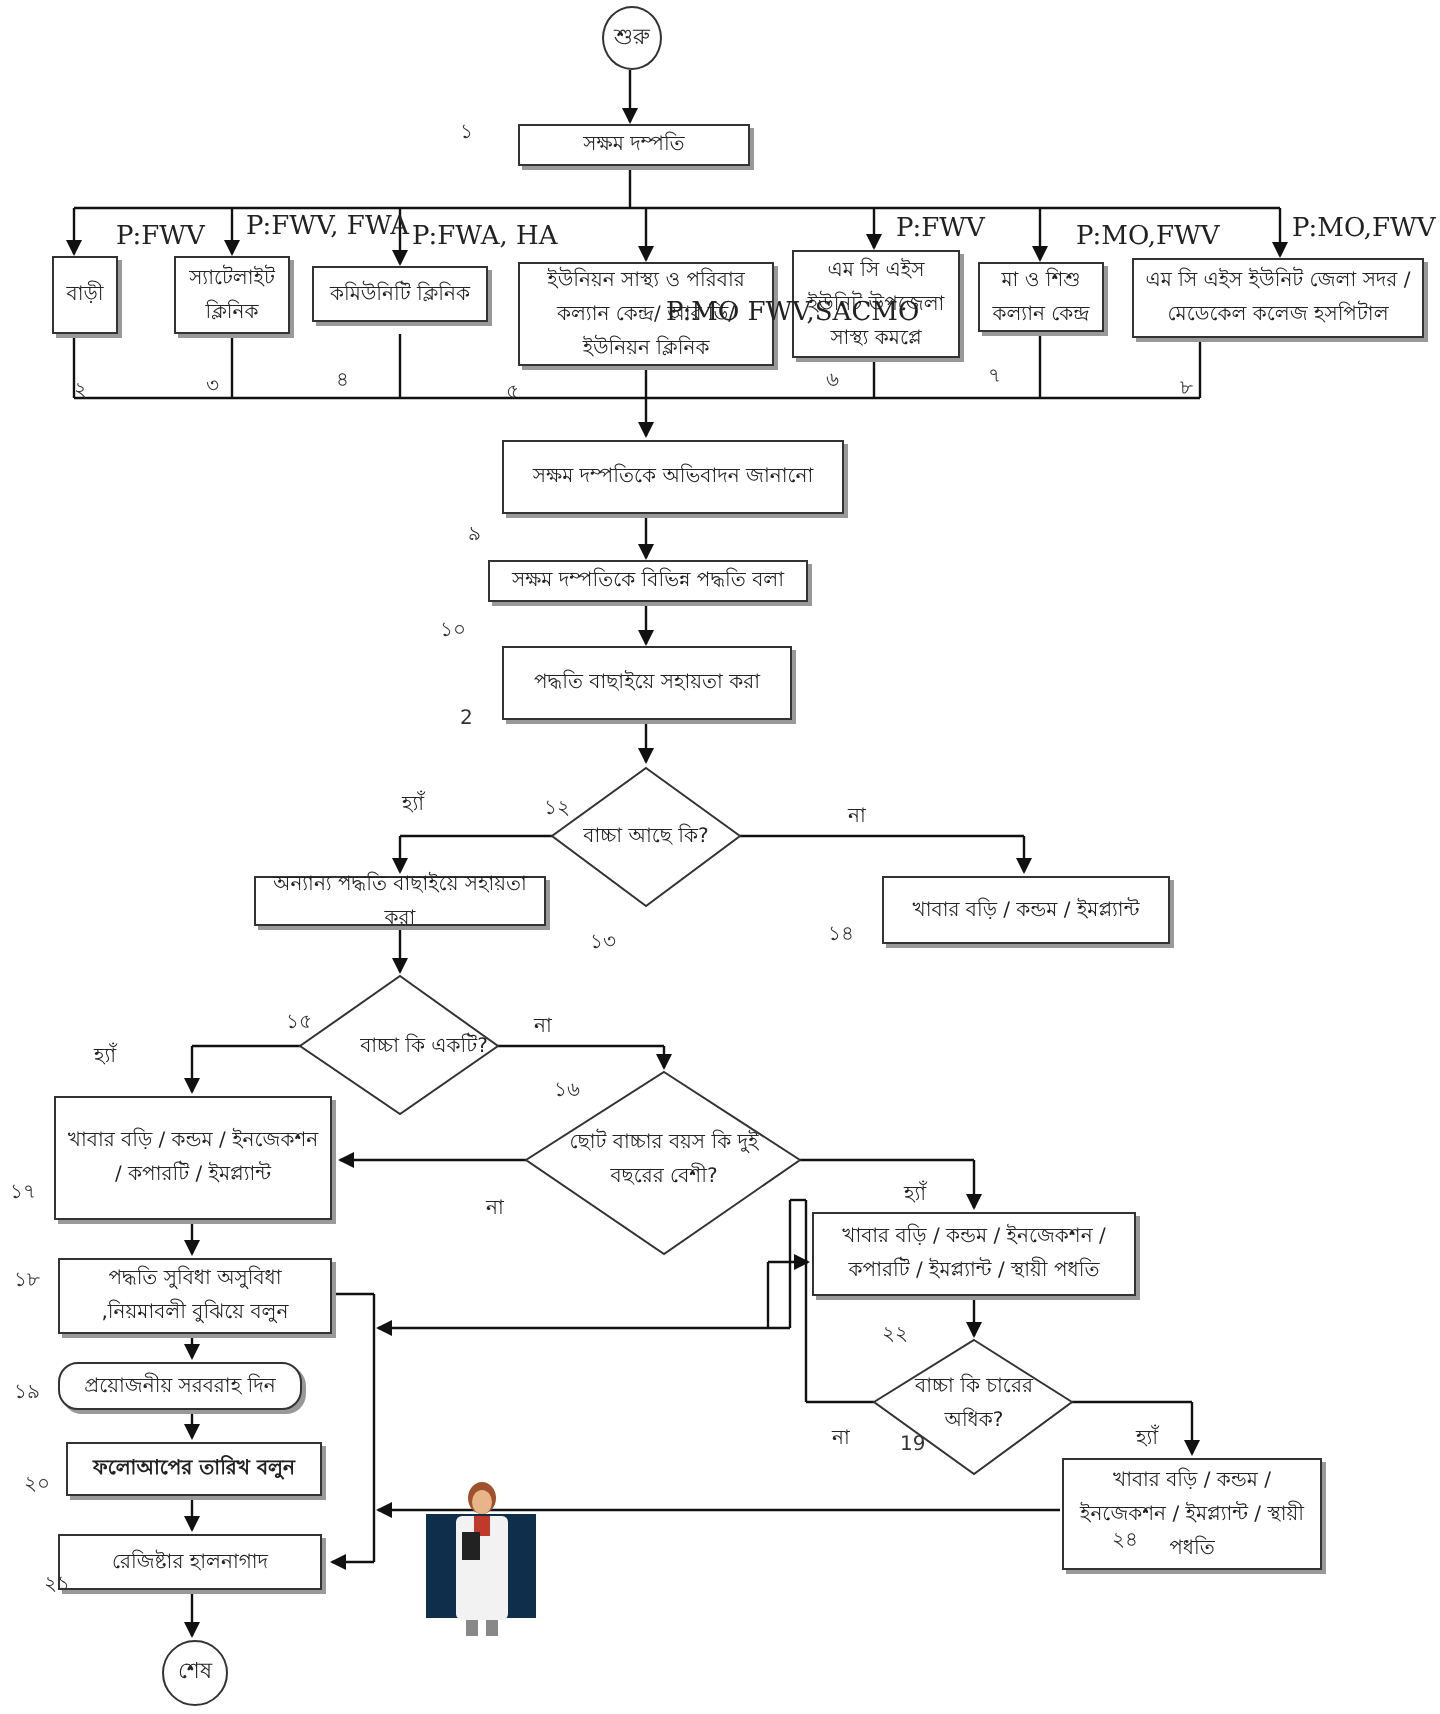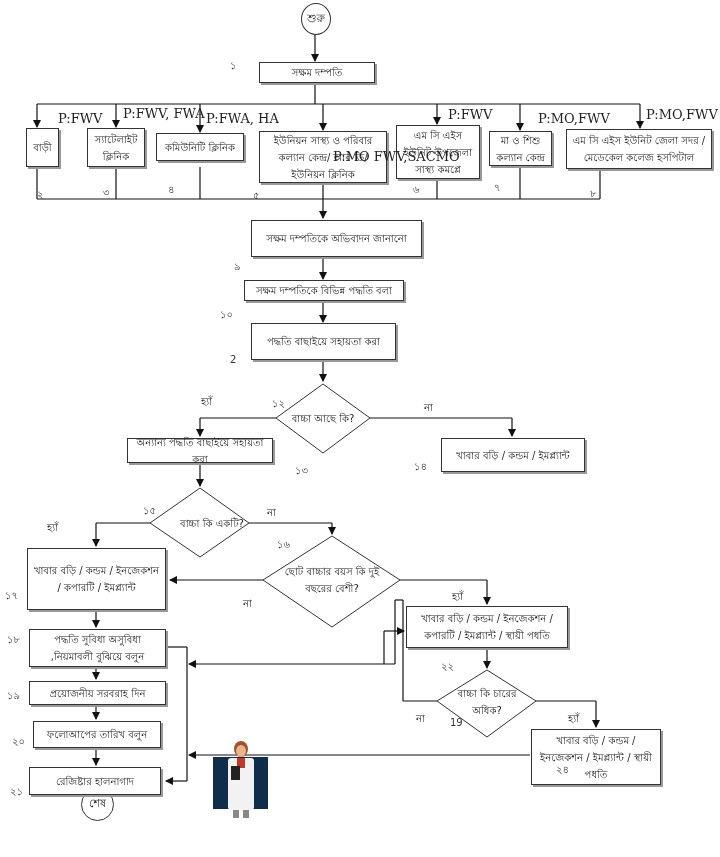--- a/index.html
+++ b/index.html
@@ -105,43 +105,43 @@
 
   <g stroke="#333" stroke-width="1" fill="#fff">
     <polygon points="323,384 370,418 323,453 276,418"></polygon>
     <polygon points="200,488 249,523 200,557 150,523"></polygon>
     <polygon points="332,536 400,580 332,627 263,580"></polygon>
     <polygon points="487,670 536,701 487,737 437,701"></polygon>
   </g>
 </svg>
 
 <div class="oval" style="left:301px;top:3px;width:30px;height:32px;">শুরু</div>
-<div class="oval" style="left:81px;top:788px;width:33px;height:33px;">শেষ</div>
+<div class="oval" style="left:81px;top:820px;width:33px;height:33px;">শেষ</div>
 
 <div class="box" style="left:259px;top:62px;width:116px;height:21px;">সক্ষম দম্পতি</div>
 
 <div class="box" style="left:26px;top:128px;width:33px;height:39px;">বাড়ী</div>
 <div class="box" style="left:87px;top:128px;width:58px;height:39px;">স্যাটেলাইট ক্লিনিক</div>
 <div class="box" style="left:156px;top:133px;width:88px;height:28px;">কমিউনিটি ক্লিনিক</div>
 <div class="box" style="left:259px;top:131px;width:128px;height:52px;">ইউনিয়ন  সাস্থ্য ও পরিবার কল্যান কেন্দ্র/ আর ডি/ ইউনিয়ন ক্লিনিক</div>
 <div class="box" style="left:396px;top:125px;width:84px;height:54px;">এম সি এইস ইউনিট উপজেলা সাস্থ্য কমপ্লে</div>
 <div class="box" style="left:489px;top:131px;width:63px;height:35px;">মা ও শিশু কল্যান কেন্দ্র</div>
 <div class="box" style="left:566px;top:129px;width:146px;height:40px;">এম সি এইস ইউনিট জেলা সদর / মেডেকেল কলেজ হসপিটাল</div>
 
 <div class="box" style="left:251px;top:220px;width:171px;height:37px;">সক্ষম দম্পতিকে অভিবাদন জানানো</div>
 <div class="box" style="left:244px;top:280px;width:160px;height:21px;">সক্ষম দম্পতিকে বিভিন্ন পদ্ধতি বলা</div>
 <div class="box" style="left:251px;top:323px;width:145px;height:37px;">পদ্ধতি বাছাইয়ে সহায়তা করা</div>
 
 <div class="box" style="left:127px;top:438px;width:146px;height:25px;">অন্যান্য পদ্ধতি বাছাইয়ে সহায়তা করা</div>
 <div class="box" style="left:441px;top:438px;width:144px;height:34px;">খাবার বড়ি / কন্ডম / ইমপ্ল্যান্ট</div>
 
 <div class="box" style="left:27px;top:548px;width:139px;height:62px;">খাবার বড়ি / কন্ডম / ইনজেকশন / কপারটি / ইমপ্ল্যান্ট</div>
 <div class="box" style="left:29px;top:629px;width:137px;height:38px;">পদ্ধতি সুবিধা অসুবিধা ,নিয়মাবলী বুঝিয়ে বলুন</div>
-<div class="box" style="left:29px;top:681px;width:137px;height:24px;">প্রয়োজনীয় সরবরাহ দিন</div>
-<div class="box" style="left:33px;top:721px;width:128px;height:27px;">ফলোআপের তারিখ বলুন</div>
+<div class="box" style="left:29px;top:681px;width:122px;height:24px;border-radius:10px;">প্রয়োজনীয় সরবরাহ দিন</div>
+<div class="box" style="left:33px;top:721px;width:128px;height:27px;font-weight:bold;">ফলোআপের তারিখ বলুন</div>
 <div class="box" style="left:29px;top:767px;width:132px;height:28px;">রেজিষ্টার হালনাগাদ</div>
 
 <div class="box" style="left:406px;top:606px;width:162px;height:42px;">খাবার বড়ি / কন্ডম / ইনজেকশন / কপারটি / ইমপ্ল্যান্ট / স্থায়ী পধতি</div>
 <div class="box" style="left:531px;top:729px;width:130px;height:56px;">খাবার বড়ি / কন্ডম / ইনজেকশন / ইমপ্ল্যান্ট / স্থায়ী পধতি</div>
 
 <div class="dtext" style="left:284px;top:408px;width:78px;height:20px;">বাচ্চা আছে কি?</div>
 <div class="dtext" style="left:172px;top:513px;width:80px;height:20px;">বাচ্চা কি একটি?</div>
 <div class="dtext" style="left:276px;top:562px;width:112px;height:36px;">ছোট বাচ্চার বয়স কি দুই বছরের বেশী?</div>
 <div class="dtext" style="left:447px;top:684px;width:80px;height:36px;">বাচ্চা কি চারের অধিক?</div>
 
@@ -166,21 +166,21 @@
 <div class="num" style="left:230px;top:354px;">2</div>
 <div class="num" style="left:272px;top:396px;">১২</div>
 <div class="num" style="left:295px;top:463px;">১৩</div>
 <div class="num" style="left:414px;top:459px;text-align:right;">১৪</div>
 <div class="num" style="left:143px;top:503px;">১৫</div>
 <div class="num" style="left:277px;top:537px;">১৬</div>
 <div class="num" style="left:5px;top:588px;">১৭</div>
 <div class="num" style="left:7px;top:632px;">১৮</div>
 <div class="num" style="left:7px;top:688px;">১৯</div>
 <div class="num" style="left:12px;top:734px;">২০</div>
-<div class="num" style="left:10px;top:784px;">২১</div>
+<div class="num" style="left:22px;top:784px;">২১</div>
 <div class="num" style="left:441px;top:659px;">২২</div>
 <div class="num" style="left:450px;top:717px;">19</div>
 <div class="num" style="left:508px;top:762px;margin-left:48px;">২৪</div>
 
 <div class="lbl" style="left:201px;top:394px;">হ্যাঁ</div>
 <div class="lbl" style="left:424px;top:400px;">না</div>
 <div class="lbl" style="left:47px;top:520px;">হ্যাঁ</div>
 <div class="lbl" style="left:267px;top:505px;">না</div>
 <div class="lbl" style="left:243px;top:596px;">না</div>
 <div class="lbl" style="left:452px;top:589px;">হ্যাঁ</div>

